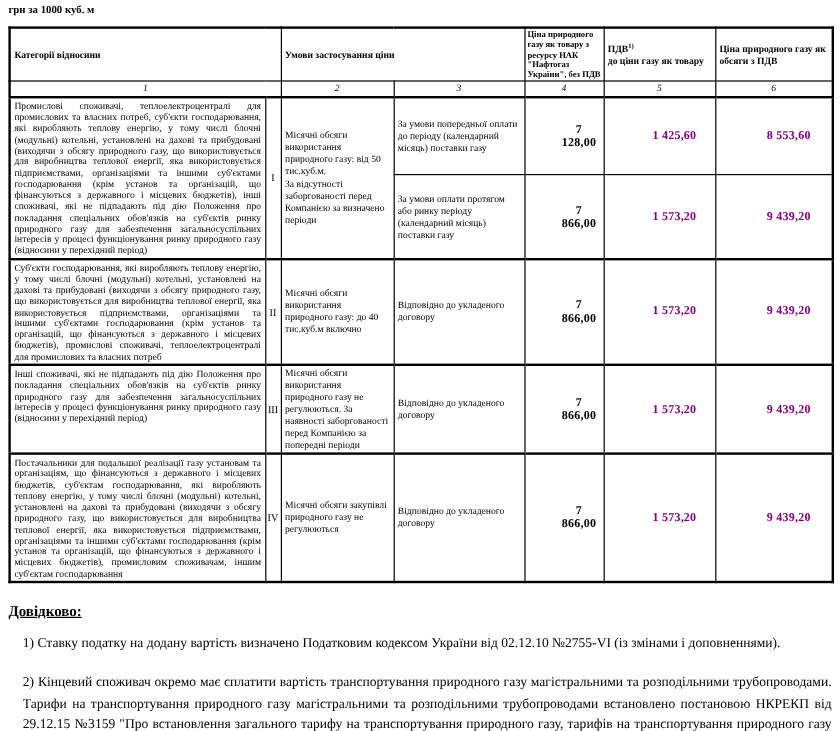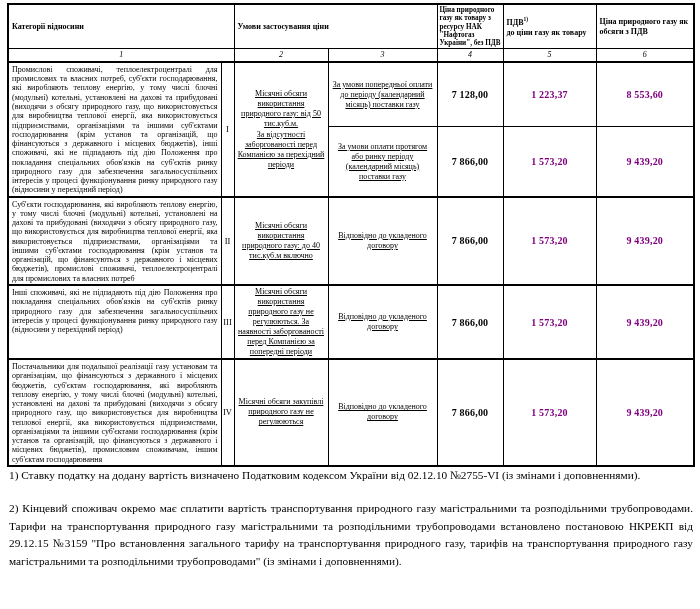--- a/index.html
+++ b/index.html
@@ -50,41 +50,42 @@
   }
 
   td.cat {
     font-size: 8px; text-align: justify;
     text-justify: inter-word;
     vertical-align: top; line-height: 1.16;
     padding: 2px 3px 1px 3px;
     margin-left: 32px;
   }
   td.roman { font-size: 8.5px; text-align: center; padding: 0; }
-  td.cond  { font-size: 8px; text-align: center; line-height: 1.25; text-decoration: underline; }
+  td.cond  { font-size: 8px; text-align: left; line-height: 1.25; }
   td.cond .p2 { margin-top: 1px; }
-  td.val   { font-size: 10px; font-weight: bold; text-align: center; letter-spacing: 0.2px; }
+  td.val   { font-size: 10px; font-weight: bold; text-align: center; letter-spacing: 0.2px; padding-left: 28px; }
   td.val.purple { color: #800080; }
 
   .ref-heading {
     font-size: 12.5px; font-weight: bold;
     text-decoration: underline;
     margin: 16px 0 11px 0;
   }
   .note {
     font-size: 11.3px; line-height: 1.58;
     text-align: justify; text-justify: inter-word;
-    margin: 0 0 15px 2px;
+    margin: 0 0 15px 12px;
   }
 </style>
 </head>
 <body>
 
 <div class="page">
 
+  <div class="unit-note">грн за 1000 куб. м</div>
 
   <table class="price-table">
     <colgroup>
       <col style="width:213px">
       <col style="width:13px">
       <col style="width:94px">
       <col style="width:109px">
       <col style="width:66px">
       <col style="width:93px">
       <col style="width:98px">
@@ -109,25 +110,25 @@
         <td>6</td>
       </tr>
     </thead>
     <tbody>
 
       <tr class="major" style="height:57px">
         <td class="cat" rowspan="2">Промислові споживачі, теплоелектроцентралі для промислових та власних потреб, суб'єкти господарювання, які виробляють теплову енергію, у тому числі блочні (модульні) котельні, установлені на дахові та прибудовані (виходячи з обсягу природного газу, що використовується для виробництва теплової енергії, яка використовується підприємствами, організаціями та іншими суб'єктами господарювання (крім установ та організацій, що фінансуються з державного і місцевих бюджетів), інші споживачі, які не підпадають під дію Положення про покладання спеціальних обов'язків на суб'єктів ринку природного газу для забезпечення загальносуспільних інтересів у процесі функціонування ринку природного газу (відносини у перехідний період)</td>
         <td class="roman" rowspan="2">I</td>
         <td class="cond" rowspan="2">
           <div class="p1">Місячні обсяги використання природного газу: від 50 тис.куб.м.</div>
-          <div class="p2">За відсутності заборгованості перед Компанією за перехідний періоди</div>
+          <div class="p2">За відсутності заборгованості перед Компанією за визначено періоди</div>
         </td>
         <td class="cond">За умови попередньої оплати до періоду (календарний місяць) поставки газу</td>
         <td class="val">7 128,00</td>
-        <td class="val purple">1 223,37</td>
+        <td class="val purple">1 425,60</td>
         <td class="val purple">8 553,60</td>
       </tr>
 
       <tr style="height:61px">
         <td class="cond">За умови оплати протягом або ринку періоду (календарний місяць) поставки газу</td>
         <td class="val">7 866,00</td>
         <td class="val purple">1 573,20</td>
         <td class="val purple">9 439,20</td>
       </tr>
 
@@ -156,16 +157,17 @@
         <td class="roman">IV</td>
         <td class="cond">Місячні обсяги закупівлі природного газу не регулюються</td>
         <td class="cond">Відповідно до укладеного договору</td>
         <td class="val">7 866,00</td>
         <td class="val purple">1 573,20</td>
         <td class="val purple">9 439,20</td>
       </tr>
     </tbody>
   </table>
 
+  <div class="ref-heading">Довідково:</div>
   <p class="note">1) Ставку податку на додану вартість визначено Податковим кодексом України від 02.12.10 №2755-VI (із змінами і доповненнями).</p>
   <p class="note">2) Кінцевий споживач окремо має сплатити вартість транспортування природного газу магістральними та розподільними трубопроводами. Тарифи на транспортування природного газу магістральними та розподільними трубопроводами встановлено постановою НКРЕКП від 29.12.15 №3159 "Про встановлення загального тарифу на транспортування природного газу, тарифів на транспортування природного газу магістральними та розподільними трубопроводами" (із змінами і доповненнями).</p>
 
 </div>
 
 </body></html>

